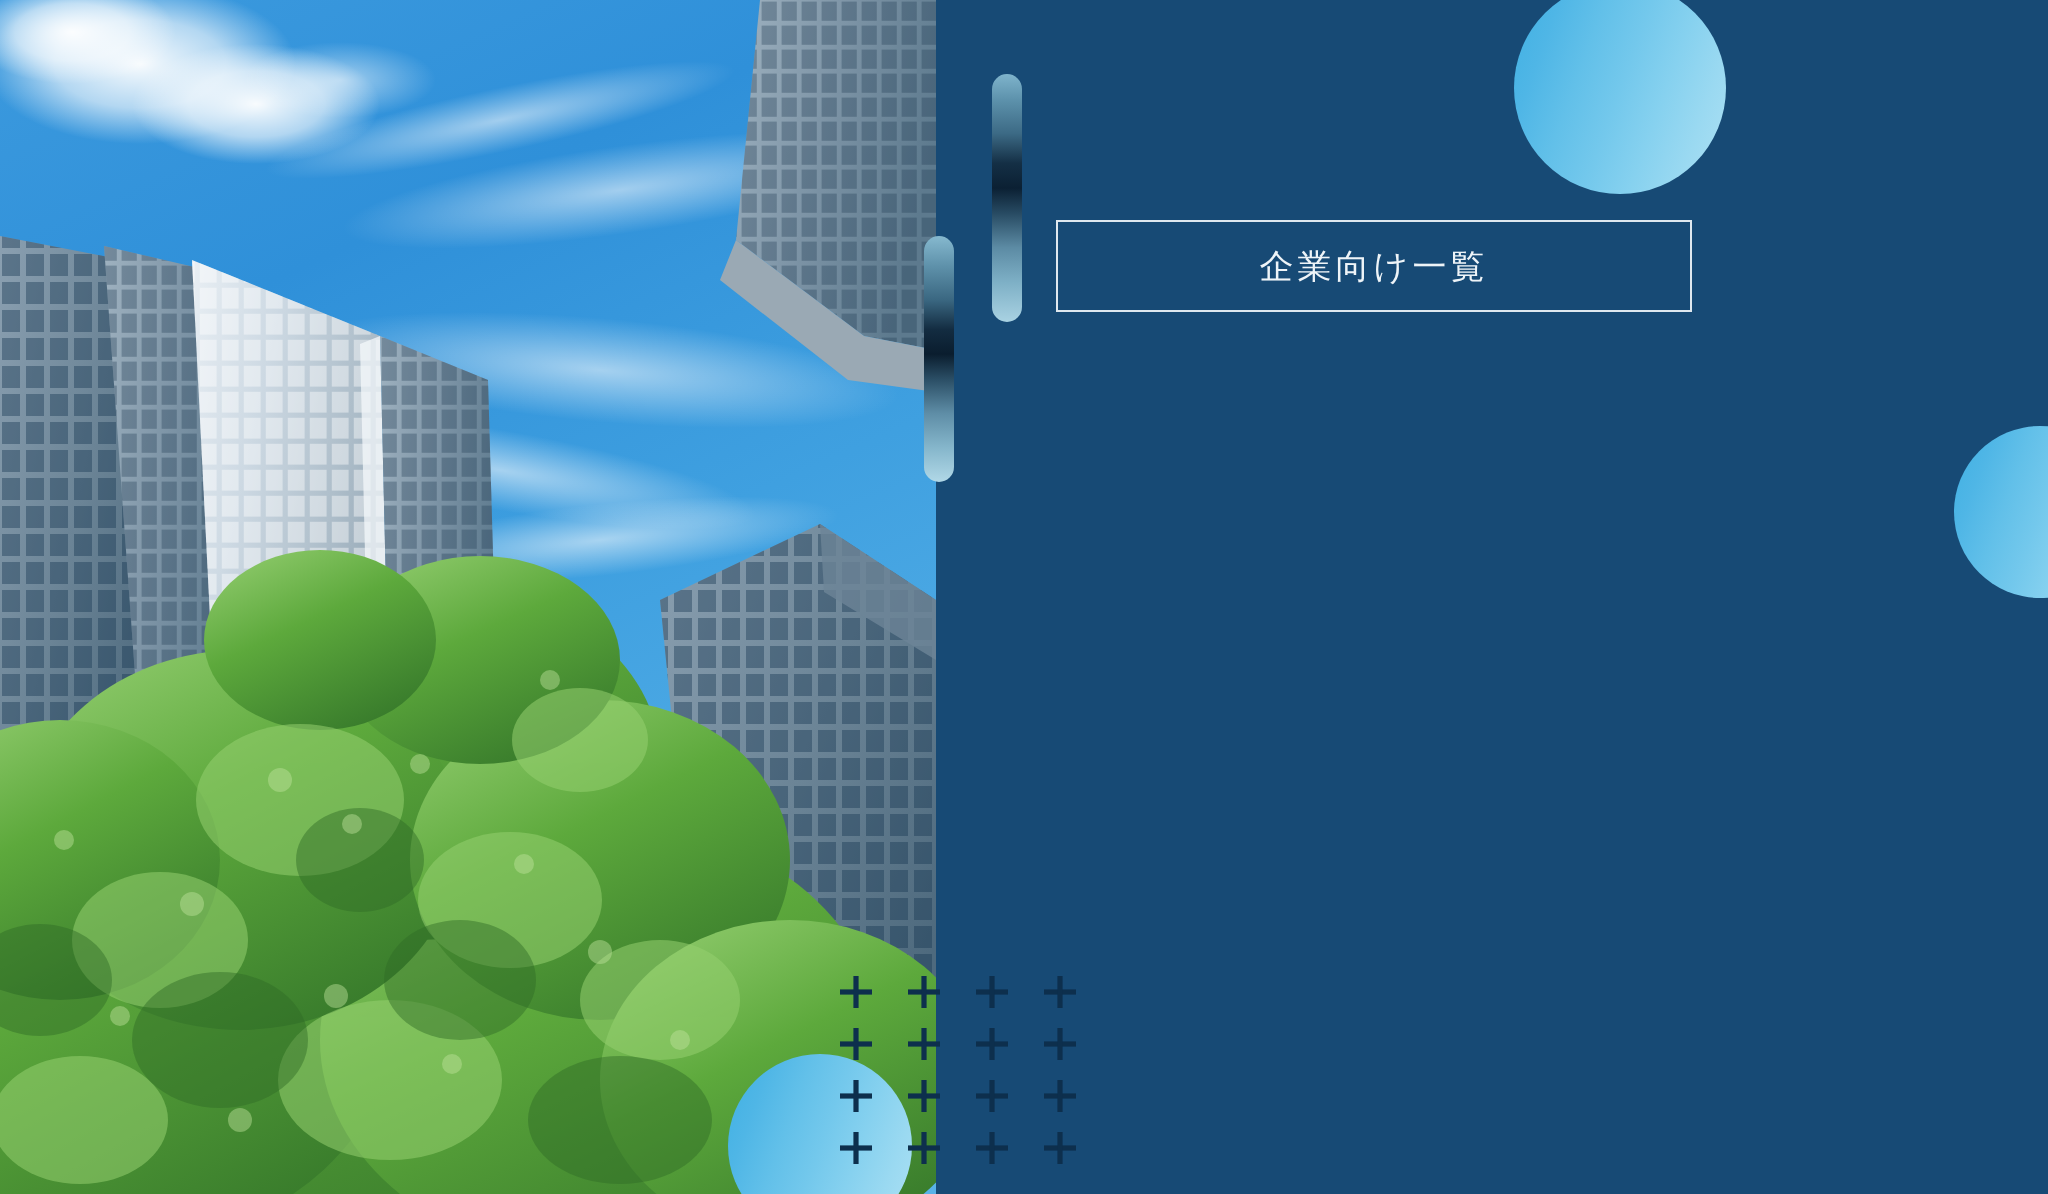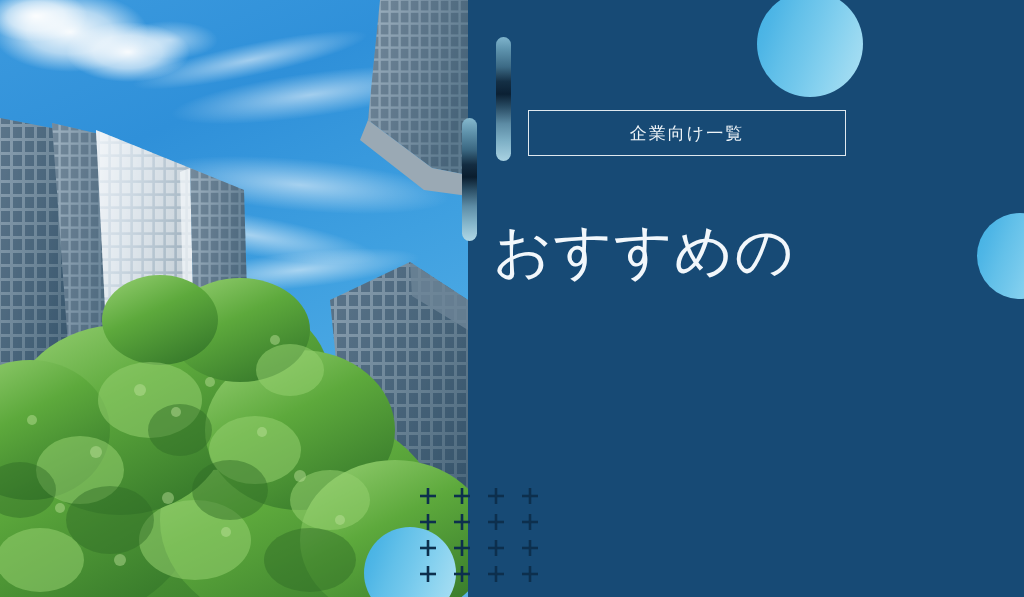--- a/index.html
+++ b/index.html
@@ -348,16 +348,15 @@
         </g>
       </g>
     </svg>
   </div>
 
   <div id="label-box">
     <span id="label-text">企業向け一覧</span>
   </div>
 
   <div id="headline">
-    <div class="headline-line">おすすめの</div>
   </div>
 
 </div>
 
 </body></html>

